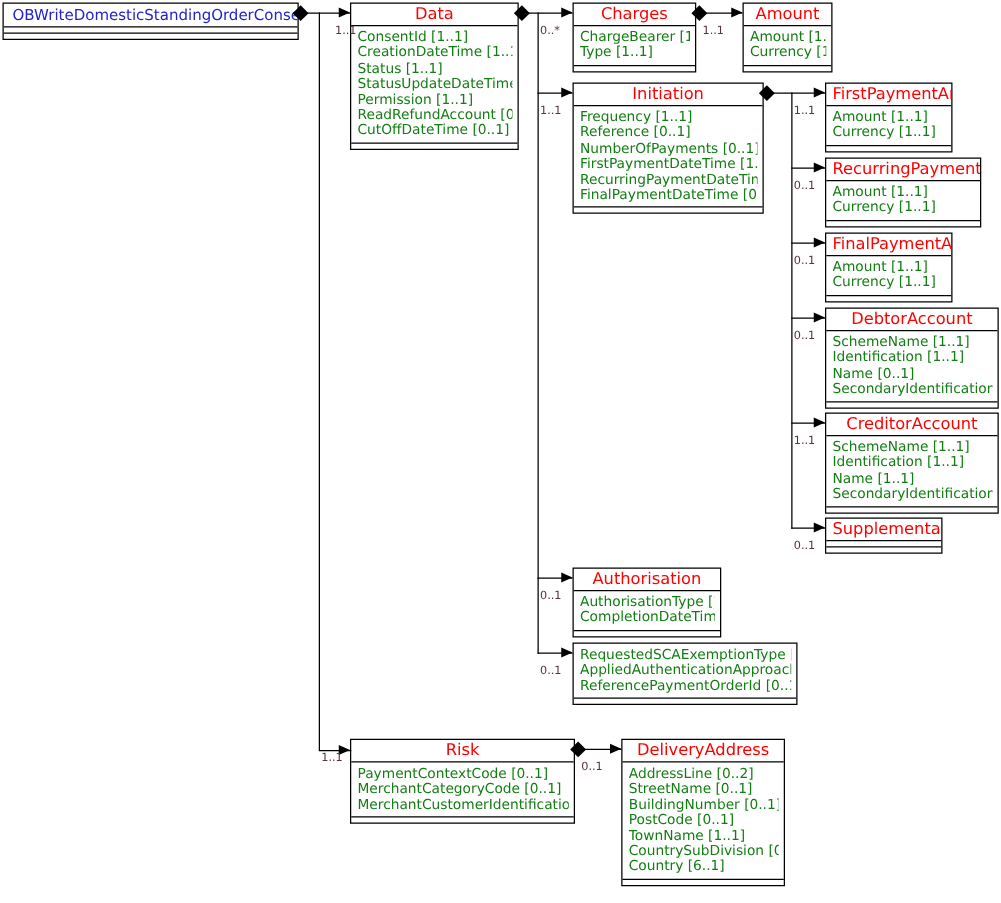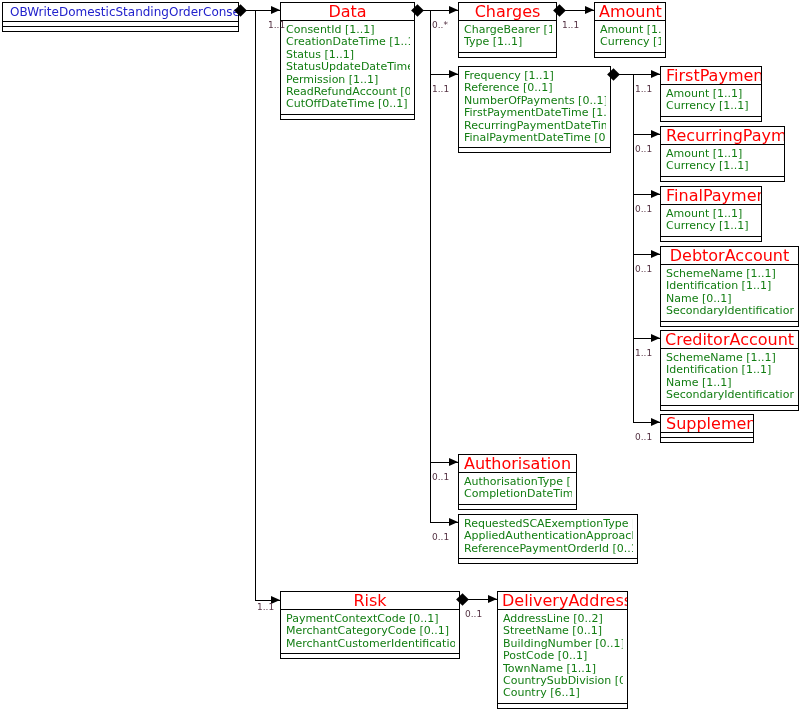--- a/index.html
+++ b/index.html
@@ -20,21 +20,21 @@
   .node {
     position: absolute;
     box-sizing: border-box;
     border: 1px solid #000000;
     background: #ffffff;
   }
   .node .title {
     box-sizing: border-box;
     height: 18px;
     line-height: 17px;
-    font-size: 16px;
+    font-size: 13px;
     color: #ff0000;
     text-align: center;
     white-space: nowrap;
     border-bottom: 1px solid #000000;
     padding: 0 4px;
     overflow: hidden;
   }
   .node.title-left .title { text-align: left; padding-left: 5px; }
   .node.root .title {
     color: #2222cc;
@@ -133,20 +133,21 @@
   <div class="node" style="left:594px; top:2px; width:72px;">
     <div class="title">Amount</div>
     <div class="attrs">
       <div class="attr">Amount [1..1]</div>
       <div class="attr">Currency [1..1]</div>
     </div>
     <div class="foot"></div>
   </div>
 
   <div class="node" style="left:458px; top:66px; width:153px;">
+    <div class="title">Initiation</div>
     <div class="attrs">
       <div class="attr">Frequency [1..1]</div>
       <div class="attr">Reference [0..1]</div>
       <div class="attr">NumberOfPayments [0..1]</div>
       <div class="attr">FirstPaymentDateTime [1..1]</div>
       <div class="attr">RecurringPaymentDateTime [0..1]</div>
       <div class="attr">FinalPaymentDateTime [0..1]</div>
     </div>
     <div class="foot"></div>
   </div>

